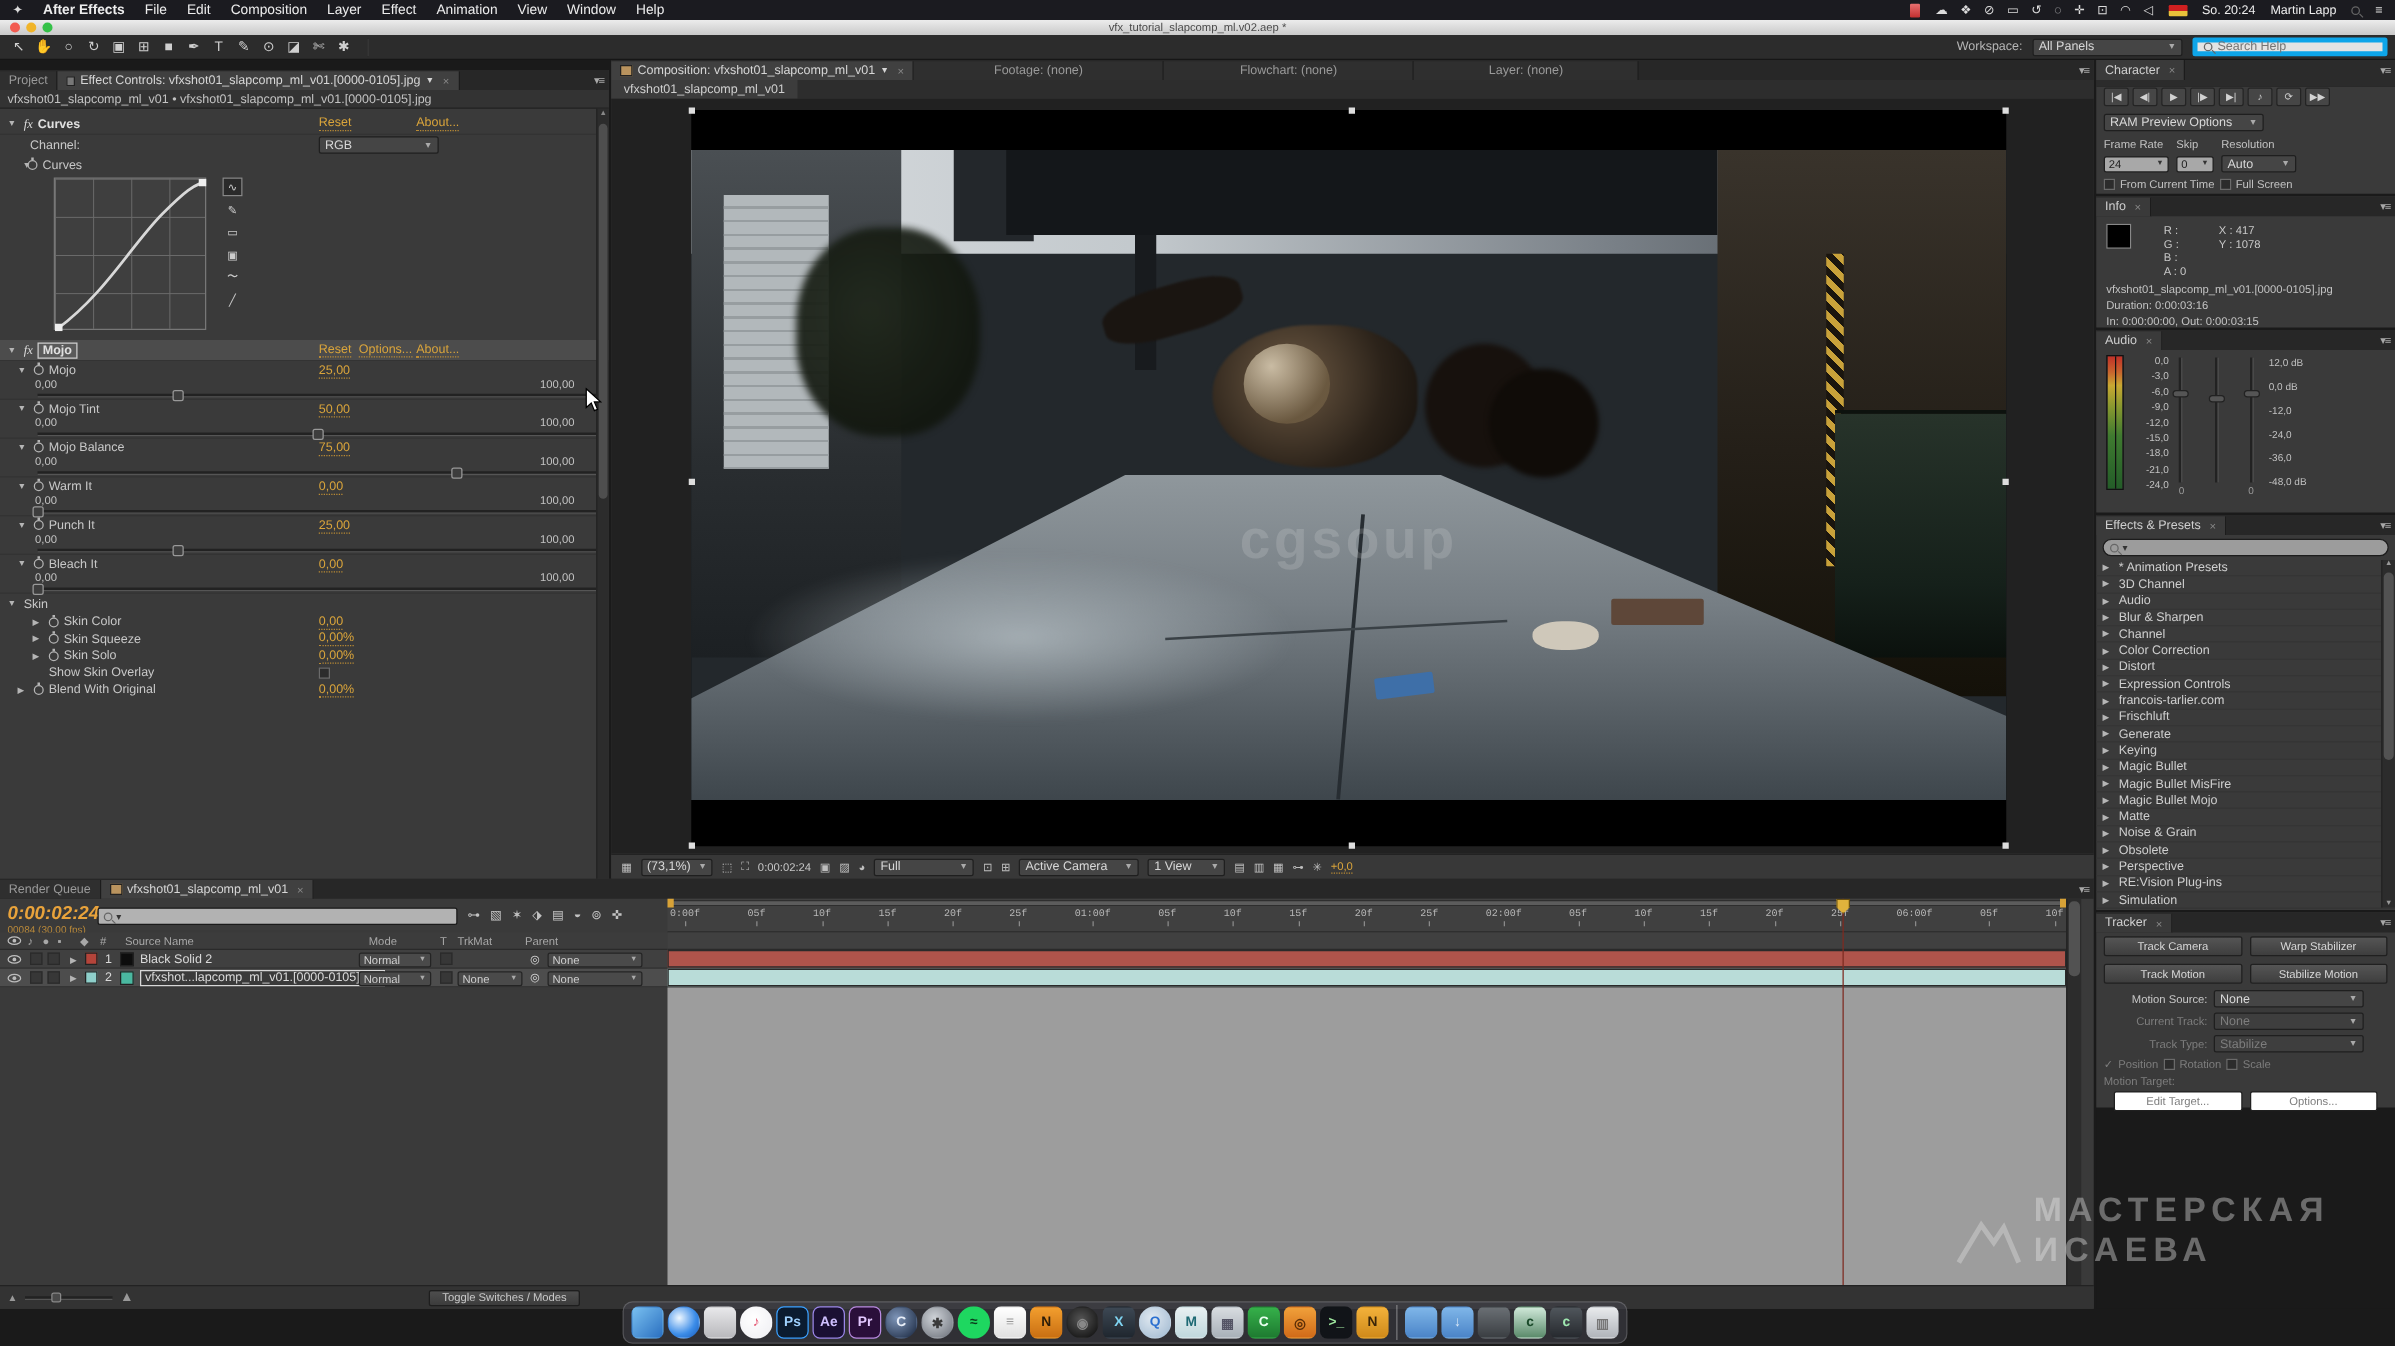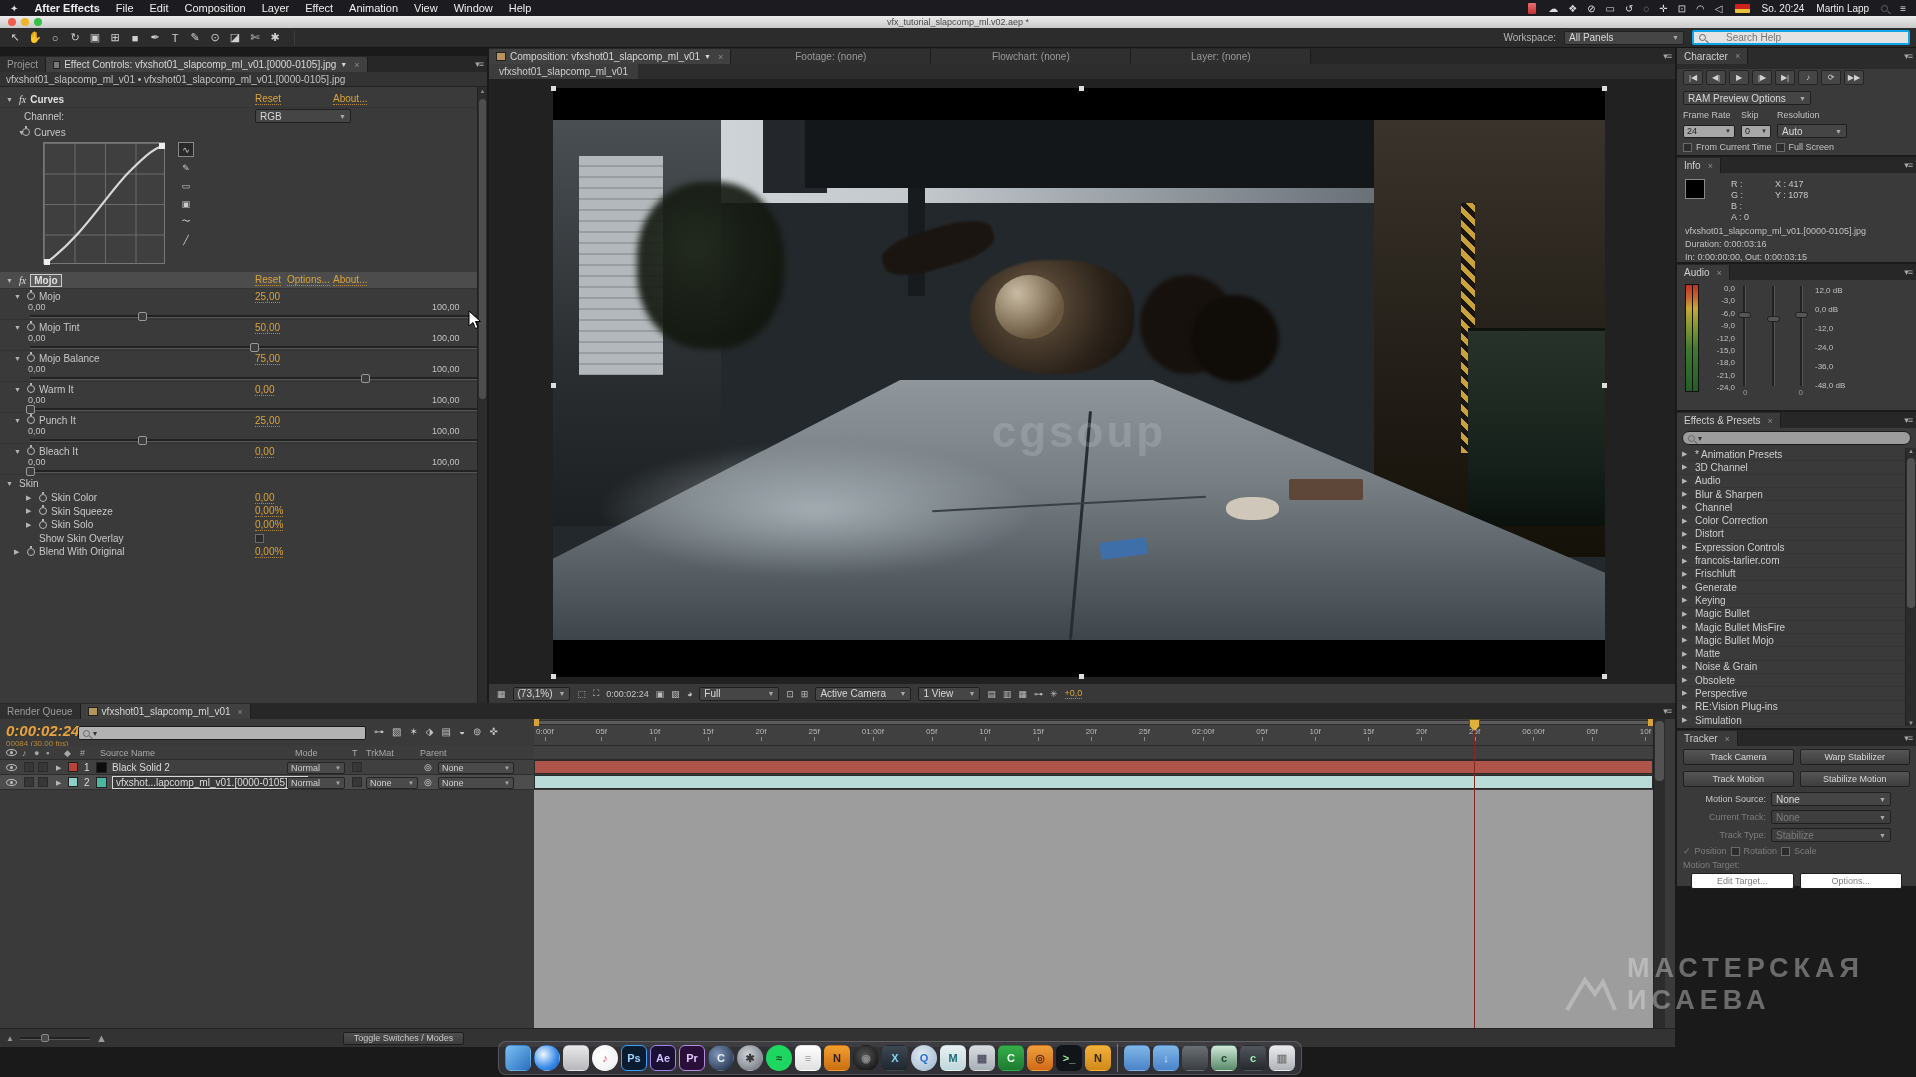--- a/index.html
+++ b/index.html
@@ -26,22 +26,22 @@
   
   #apptoolbar { position:absolute; left:0; top:28px; width:1916px; height:20px; background:#2c2c2c;
     border-bottom:1px solid #161616; display:flex; align-items:center; padding:0 6px; gap:10px; }
   #apptoolbar .tool { font-size:11px; color:#cfcfcf; width:18px; text-align:center; cursor:default; }
   #apptoolbar .tsep { width:1px; height:14px; background:#1d1d1d; border-right:1px solid #3c3c3c; }
   #apptoolbar .right { margin-left:auto; display:flex; align-items:center; gap:8px; }
   .ws-label { font-size:10px; color:#b5b5b5; }
   .dd { display:inline-flex; align-items:center; justify-content:space-between; background:#454545;
     border:1px solid #1f1f1f; border-radius:2px; font-size:10px; color:#d8d8d8; padding:0 4px; height:14px; }
   .dd b { font-size:7px; color:#aaa; margin-left:6px; font-weight:normal; }
-  .searchbox { display:flex; align-items:center; gap:20px; background:#e3e3e3; border:2px solid #0ea5e9;
-    border-radius:2px; height:15px; width:218px; padding:0 5px; }
+  .searchbox { display:flex; align-items:center; gap:4px; background:#e3e3e3; border:4px solid #0ea5e9;
+    border-radius:2px; height:15px; width:156px; padding:0 5px; }
   .searchbox input { border:0; outline:0; background:transparent; font-size:10px; color:#333; width:100%;
     font-family:"Liberation Sans",sans-serif; }
   .mag { position:relative; width:7px; height:7px; border:1px solid #666; border-radius:50%; flex:none; }
   .mag::after { content:""; position:absolute; left:5px; top:6px; width:4px; height:1px; background:#666; transform:rotate(45deg); }
 
   
   .panel { position:absolute; background:#3a3a3a; }
   .tabbar { height:16px; background:#272727; display:flex; align-items:flex-end; position:relative; }
   .tab { height:15px; display:flex; align-items:center; gap:4px; padding:0 7px; font-size:10px; color:#9a9a9a;
     background:#2f2f2f; border-right:1px solid #1c1c1c; white-space:nowrap; }
@@ -203,21 +203,21 @@
   .tl-box { width:10px; height:10px; background:#373737; border:1px solid #2a2a2a; }
   .lab-swatch { width:10px; height:10px; border:1px solid #222; }
   .tl-ico { width:11px; height:11px; border:1px solid #222; }
   .tl-name.boxed { border:1px solid #d8d8d8; background:#3a3a3a; padding:0 3px; top:1px; }
   .tl-dd { position:absolute; display:inline-flex; align-items:center; justify-content:space-between; background:#4a4a4a;
     border:1px solid #242424; border-radius:2px; font-size:9px; height:12px; padding:0 3px; color:#d0d0d0; }
   .tl-dd b { font-size:6px; margin-left:3px; color:#aaa; font-weight:normal; }
   #tl-ruler { position:absolute; left:534px; top:16px; width:1119px; height:27px; background:#404040; border-bottom:1px solid #2a2a2a; }
   .wa-bar { position:absolute; left:0; right:0; top:1px; height:5px; background:#5c5c5c; border:1px solid #2e2e2e; }
   .wa-cap { position:absolute; top:0; width:5px; height:7px; background:#d8a237; }
-  .ticks { position:absolute; left:2px; right:2px; top:8px; display:flex; justify-content:space-between; font-size:8px; color:#b8b8b8; }
+  .ticks { position:absolute; left:2px; right:2px; top:8px; display:flex; justify-content:space-between; font-size:8px; color:#b8b8b8;font-family:Liberation Mono, monospace; }
   .ticks span { position:relative; }
   .ticks span::after { content:""; position:absolute; left:50%; top:10px; width:1px; height:4px; background:#8a8a8a; }
   #tl-rightband { position:absolute; left:534px; top:43px; width:1119px; height:14px; background:#404040; border-bottom:1px solid #2a2a2a; }
   .tl-bars { position:absolute; left:534px; top:57px; width:1119px; }
   .tl-bar { height:14px; margin-bottom:1px; border:1px solid #2a2a2a; }
   #tl-gray { position:absolute; left:534px; top:87px; width:1119px; height:238px; background:#9d9d9d; }
   #tl-vscroll { position:absolute; left:1653px; top:16px; width:12px; height:309px; background:#2c2c2c; border-left:1px solid #222; }
   #tl-vscroll .thumb { position:absolute; left:1px; right:1px; top:2px; height:60px; background:#525252; border-radius:4px; }
   #cti { position:absolute; left:1474px; top:16px; width:1px; height:309px; background:#7e2a20; }
   #cti-handle { position:absolute; left:1469px; top:16px; width:11px; height:12px; background:#e0b23c; border:1px solid #6a5010;
@@ -651,21 +651,21 @@
       </div>
       <div class="prow">
         <span class="dd-light" style="width:52px">
           <span>24</span>
             <b>▼</b>
           </span>
         <span class="dd-light" style="width:30px">
           <span>0</span>
             <b>▼</b>
           </span>
-        <span class="dd" style="width:70px">
+        <span class="dd" style="width:60px">
           <span>Auto</span>
             <b>▼</b>
           </span>
       </div>
       <div class="prow" style="gap:4px">
         <span class="cb"></span>
         <span>From Current Time</span>
         <span class="cb"></span>
         <span>Full Screen</span>
       </div>

